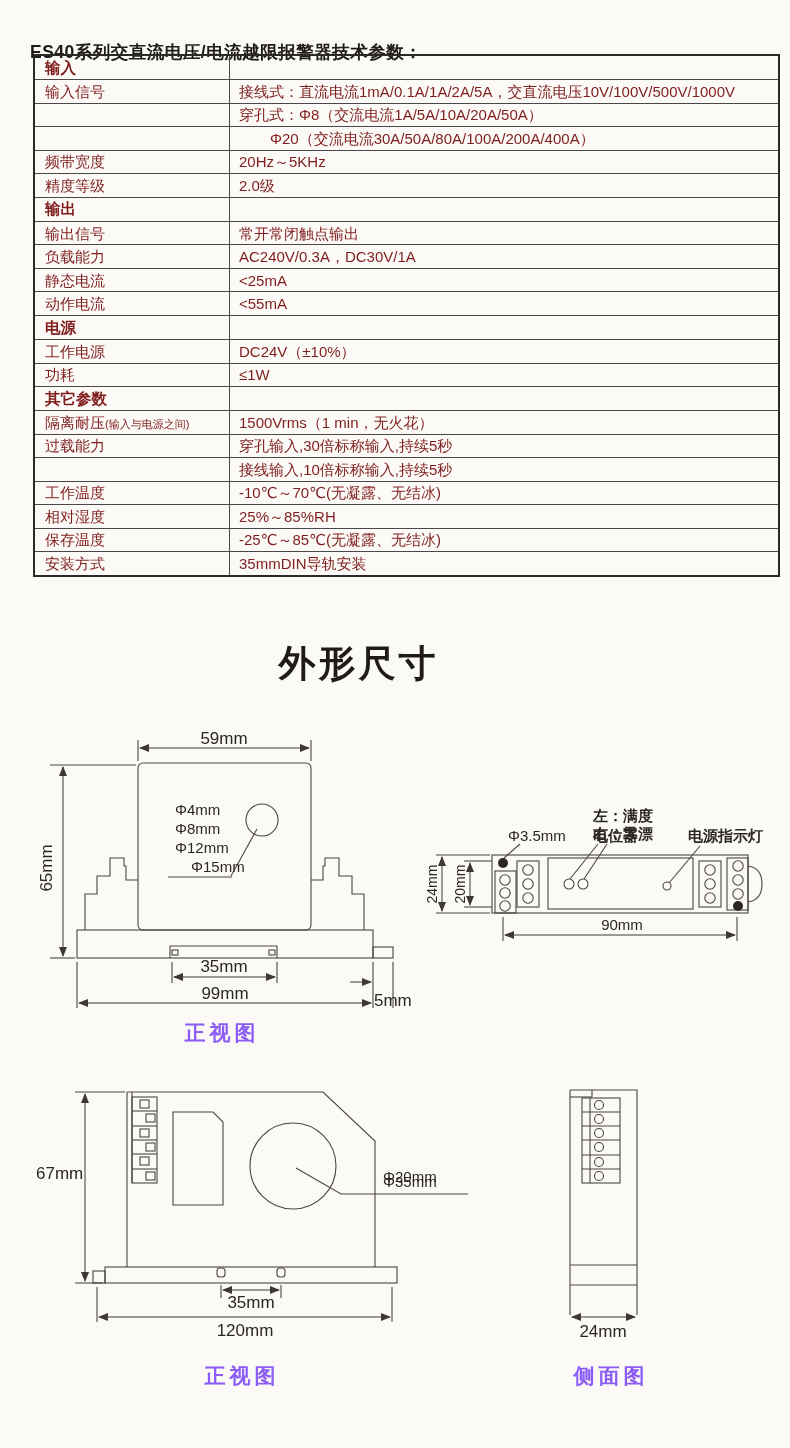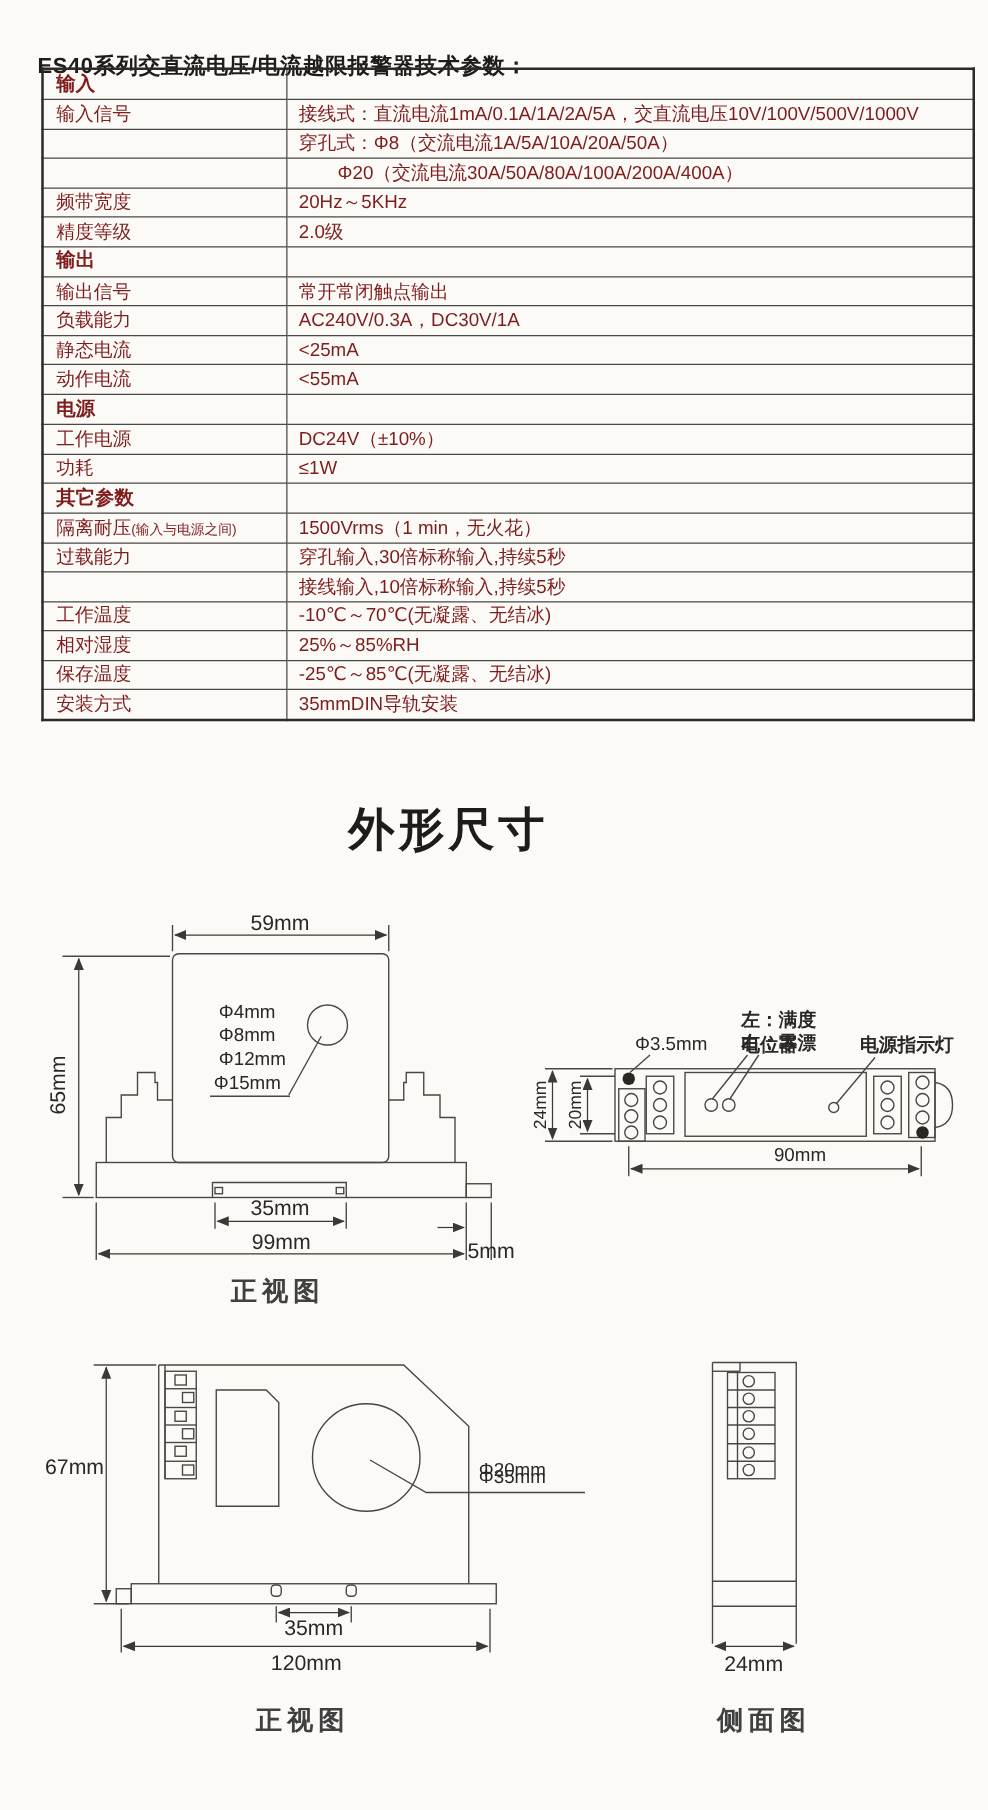--- a/index.html
+++ b/index.html
@@ -21,21 +21,21 @@
   td.c2.ind{padding-left:40px;}
   .note{font-size:11px;}
   
   #section-heading{left:0;top:639px;width:717px;text-align:center;font-size:37px;font-weight:600;letter-spacing:3px;}
   
   .lbl{position:absolute;color:#2b2724;font-size:17px;white-space:nowrap;}
   .lbl.cn{font-size:15px;font-weight:600;}
   .lbl.small{font-size:15px;}
   .lbl.ctr{transform:translateX(-50%);text-align:center;}
   .lbl.rot{transform:translate(-50%,-50%) rotate(-90deg);}
-  .caption{position:absolute;font-size:21px;font-weight:600;letter-spacing:4px;color:#404040;transform:translateX(-50%);white-space:nowrap;}
+  .caption{position:absolute;font-size:21px;font-weight:600;letter-spacing:4px;color:#8b5cf6;transform:translateX(-50%);white-space:nowrap;}
   svg{position:absolute;overflow:visible;}
   .ln{stroke:#4a4542;stroke-width:1.1;fill:none;}
   .dim{stroke:#3c3835;stroke-width:1;fill:none;}
   .dot{fill:#2b2723;stroke:none;}
 </style>
 </head>
 <body>
 
 <div class="abs" id="doc-title">ES40系列交直流电压/电流越限报警器技术参数：</div>
 
@@ -177,21 +177,21 @@
     <line class="dim" x1="79" y1="1003" x2="371" y2="1003" marker-start="url(#ah1)" marker-end="url(#ah1)"></line>
 
     <line class="dim" x1="350" y1="982" x2="371" y2="982" marker-end="url(#ah1)"></line>
   </g>
 </svg>
 <div class="lbl ctr" style="left:224px;top:729px;">59mm</div>
 <div class="lbl rot" style="left:47px;top:868px;">65mm</div>
 <div class="lbl small" style="left:175px;top:801px;">Φ4mm</div>
 <div class="lbl small" style="left:175px;top:820px;">Φ8mm</div>
 <div class="lbl small" style="left:175px;top:839px;">Φ12mm</div>
-<div class="lbl small" style="left:171px;top:858px;">Φ15mm</div>
+<div class="lbl small" style="left:191px;top:858px;">Φ15mm</div>
 <div class="lbl ctr" style="left:224px;top:957px;">35mm</div>
 <div class="lbl ctr" style="left:225px;top:984px;">99mm</div>
 <div class="lbl" style="left:374px;top:991px;">5mm</div>
 <div class="caption" style="left:222px;top:1019px;">正视图</div>
 
 <svg style="left:425px;top:782px;" width="360" height="162" viewBox="425 782 360 162">
   <defs>
     <marker id="ah2" viewBox="0 0 10 8" refX="9" refY="4" markerWidth="10" markerHeight="8" orient="auto-start-reverse">
       <path d="M0,0 L10,4 L0,8 Z" fill="#3c3835"></path>
     </marker>
@@ -244,21 +244,21 @@
     <line class="dim" x1="505" y1="935" x2="735" y2="935" marker-start="url(#ah2)" marker-end="url(#ah2)"></line>
   </g>
 </svg>
 <div class="lbl cn" style="left:593px;top:827px;">电位器</div>
 <div class="lbl cn" style="left:593px;top:807px;">左：满度</div>
 <div class="lbl cn" style="left:593px;top:825px;">右：零漂</div>
 <div class="lbl small" style="left:508px;top:827px;">Φ3.5mm</div>
 <div class="lbl cn" style="left:688px;top:827px;">电源指示灯</div>
 <div class="lbl rot" style="left:432px;top:884px;font-size:14px;">24mm</div>
 <div class="lbl rot" style="left:460px;top:884px;font-size:14px;">20mm</div>
-<div class="lbl ctr" style="left:640px;top:916px;font-size:15px;">90mm</div>
+<div class="lbl ctr" style="left:622px;top:916px;font-size:15px;">90mm</div>
 
 <svg style="left:30px;top:1088px;" width="440" height="235" viewBox="30 1088 440 235">
   <defs>
     <marker id="ah3" viewBox="0 0 10 8" refX="9" refY="4" markerWidth="10" markerHeight="8" orient="auto-start-reverse">
       <path d="M0,0 L10,4 L0,8 Z" fill="#3c3835"></path>
     </marker>
   </defs>
   <g class="ln">
 
     <path d="M127,1092 H323 L375,1141 V1267 M127,1092 V1267"></path>

